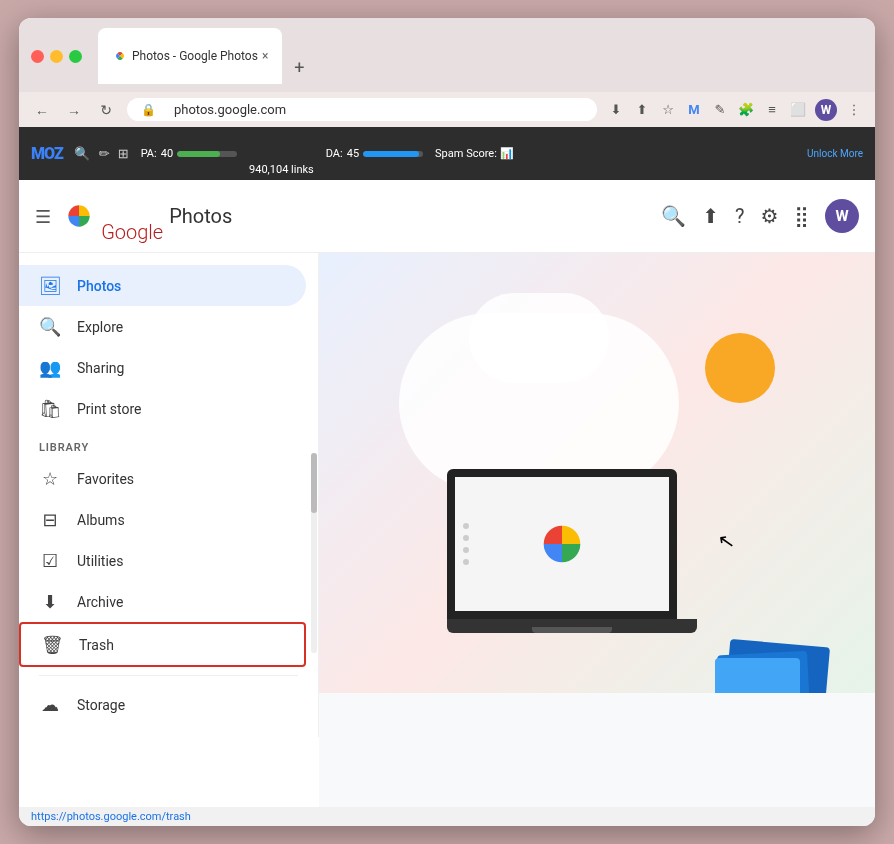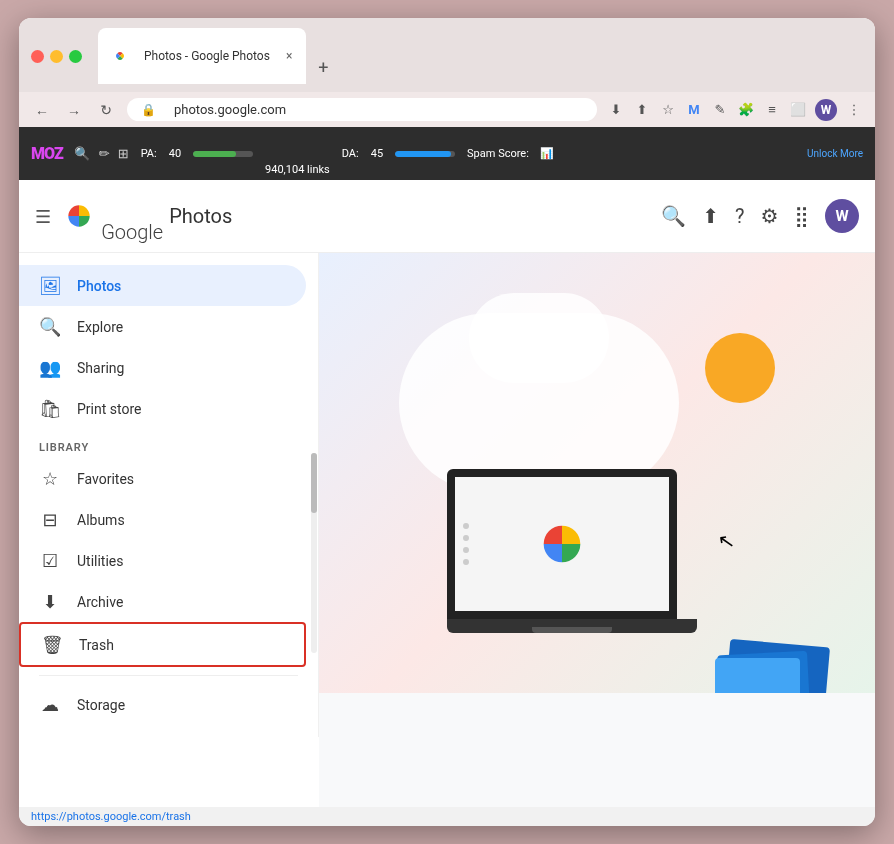--- a/index.html
+++ b/index.html
@@ -50,21 +50,21 @@
       align-items: flex-end;
       gap: 2px;
       margin-left: 8px;
     }
     .tab {
       background: #fff;
       border-radius: 8px 8px 0 0;
       padding: 20px 14px;
       display: flex;
       align-items: center;
-      gap: 16px;
+      gap: 4px;
       font-size: 12px;
       color: #333;
       min-width: 180px;
     }
     .tab-favicon {
       width: 16px;
       height: 16px;
     }
     .tab-close {
       margin-left: auto;
@@ -138,26 +138,26 @@
       padding: 4px 12px;
       display: flex;
       align-items: center;
       gap: 12px;
       font-size: 11px;
       color: #fff;
     }
     .moz-logo {
       font-weight: 900;
       font-size: 16px;
-      color: #d946ef;
+      color: #3b82f6;
       letter-spacing: -1px;
     }
     .moz-icons { display: flex; gap: 8px; align-items: center; }
     .moz-icon { color: #ccc; font-size: 13px; cursor: pointer; }
-    .moz-stat { display: flex; align-items: center; gap: 12px; }
+    .moz-stat { display: flex; align-items: center; gap: 4px; }
     .moz-bar-container {
       width: 60px; height: 6px; background: #555; border-radius: 3px; overflow: hidden;
     }
     .moz-bar-fill { height: 100%; border-radius: 3px; }
     .moz-unlock {
       margin-left: auto;
       color: #4da6ff;
       font-size: 10px;
       cursor: pointer;
     }
@@ -514,21 +514,21 @@
     <div class="gp-header">
       <div class="hamburger">☰</div>
       <div class="gp-logo">
 
         <svg class="gp-logo-icon" viewBox="0 0 48 48">
           <path d="M24 24 L8 24 A16 16 0 0 1 24 8 Z" fill="#ea4335"></path>
           <path d="M24 24 L24 8 A16 16 0 0 1 40 24 Z" fill="#fbbc04"></path>
           <path d="M24 24 L40 24 A16 16 0 0 1 24 40 Z" fill="#34a853"></path>
           <path d="M24 24 L24 40 A16 16 0 0 1 8 24 Z" fill="#4285f4"></path>
         </svg>
-        <span style="font-size:20px;color:#404040;font-weight:300;margin-top:32px;">Google</span>
+        <span style="font-size:20px;color:#b91c1c;font-weight:300;margin-top:32px;">Google</span>
         <span style="font-size:20px;color:#333;font-weight:400;">Photos</span>
       </div>
       <div class="header-actions">
         <span class="header-icon">🔍</span>
         <span class="header-icon">⬆</span>
         <span class="header-icon">?</span>
         <span class="header-icon">⚙</span>
         <span class="header-icon">⣿</span>
         <div class="user-avatar">
           <span>W</span>

